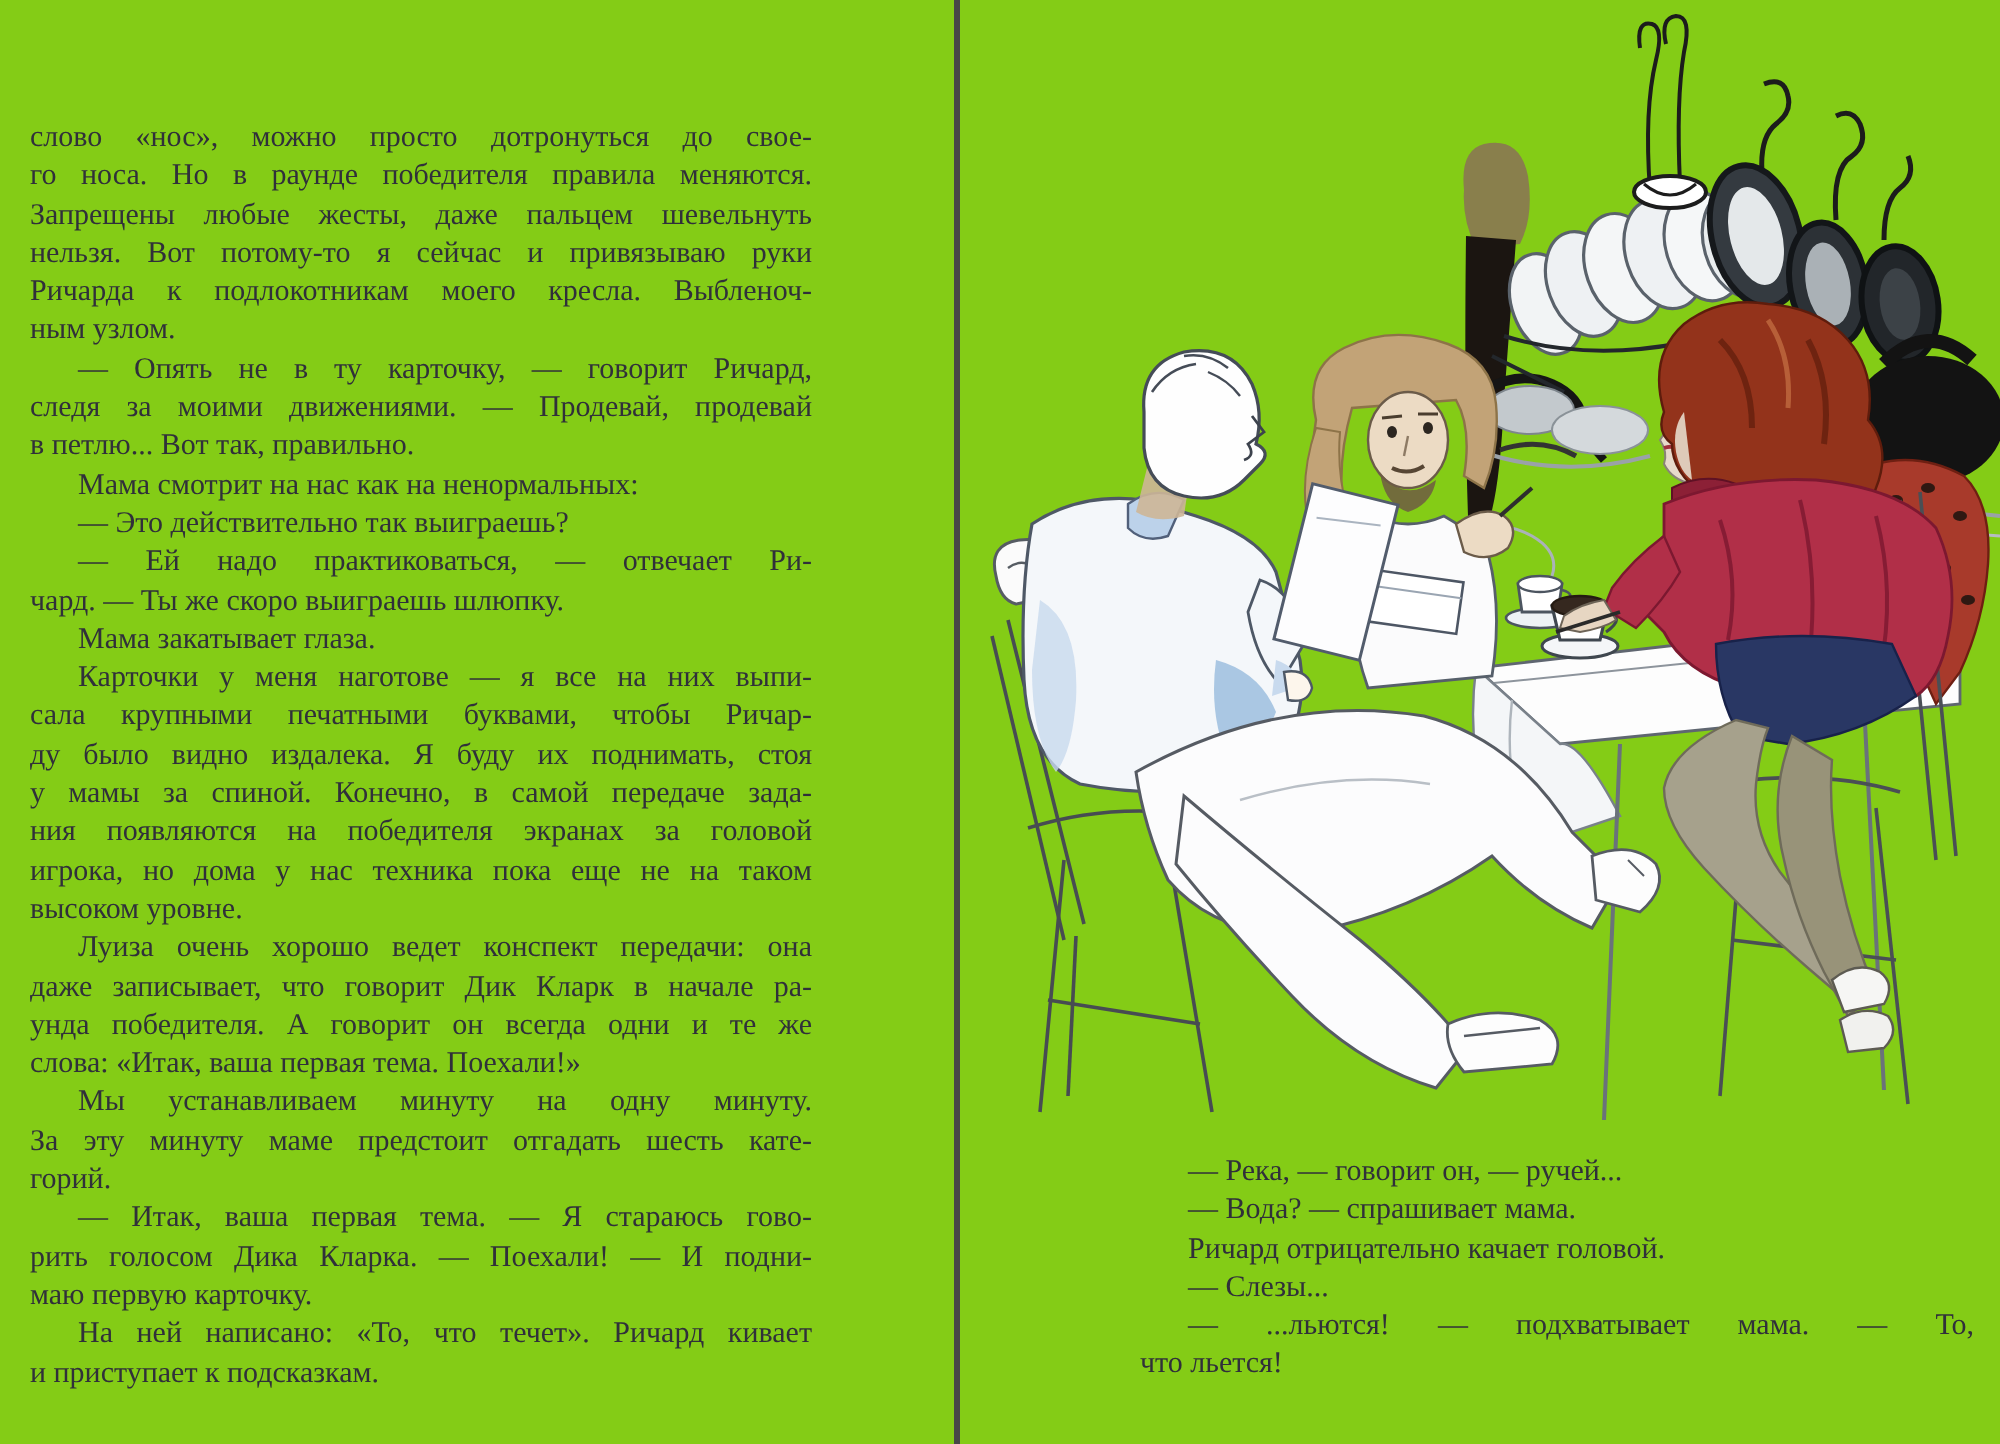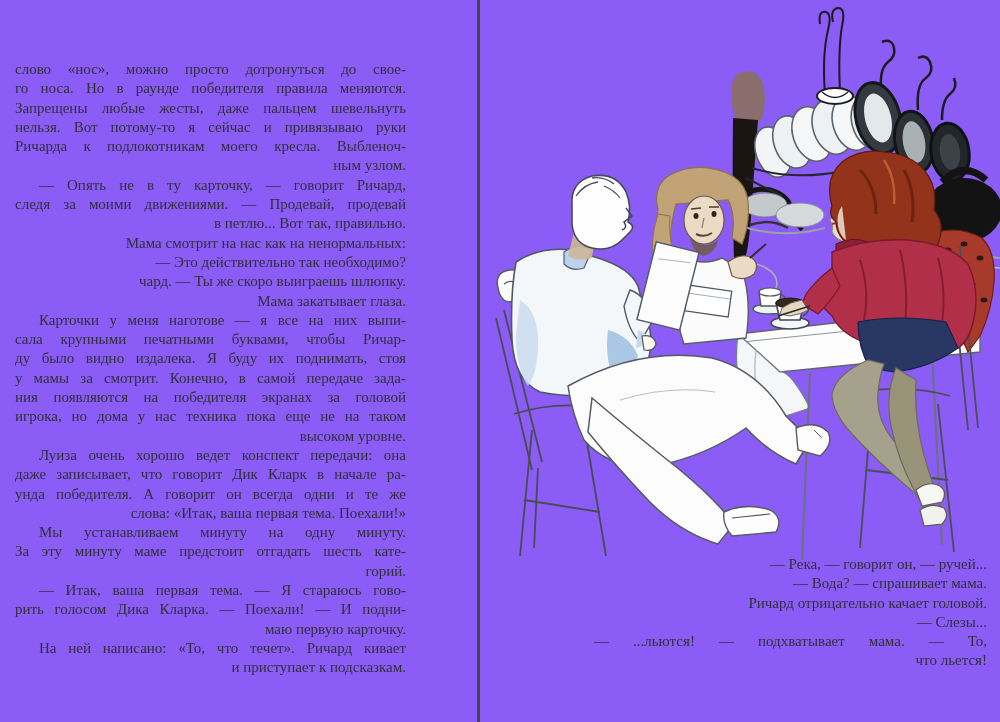--- a/index.html
+++ b/index.html
@@ -1,22 +1,22 @@
 <!DOCTYPE html>
 <html><head>
 <meta charset="utf-8">
 <style>
   html,body{margin:0;padding:0;background:#ffffff;}
   body{width:1000px;height:722px;overflow:hidden;font-family:"Liberation Serif","DejaVu Serif",serif;}
-  .spread{position:relative;width:1000px;height:722px;background:#8b5cf6;}
+  .spread{position:relative;width:1000px;height:722px;background:#84cc16;}
   .gutter{position:absolute;left:477px;top:0;width:3px;height:722px;background:#474747;}
   .textcol{position:absolute;color:#30303a;font-size:15px;line-height:19.3px;}
   .textcol.left{left:15px;top:60px;width:391px;}
-  .textcol.right{left:570px;top:555px;width:417px;}
-  .line{white-space:normal;text-align:right;}
+  .textcol.right{left:570px;top:577px;width:417px;}
+  .line{white-space:normal;}
   .line.i{text-indent:24px;}
   .line.j{text-align:justify;text-align-last:justify;}
   .illu{position:absolute;left:480px;top:0;width:520px;height:565px;}
 </style>
 </head>
 <body>
 
 <div class="spread">
 
   <div class="page">
@@ -24,27 +24,28 @@
         <div class="line j">слово «нос», можно просто дотронуться до свое-</div>
         <div class="line j">го носа. Но в раунде победителя правила меняются.</div>
         <div class="line j">Запрещены любые жесты, даже пальцем шевельнуть</div>
         <div class="line j">нельзя. Вот потому-то я сейчас и привязываю руки</div>
         <div class="line j">Ричарда к подлокотникам моего кресла. Выбленоч-</div>
         <div class="line">ным узлом.</div>
         <div class="line i j">— Опять не в ту карточку, — говорит Ричард,</div>
         <div class="line j">следя за моими движениями. — Продевай, продевай</div>
         <div class="line">в петлю... Вот так, правильно.</div>
         <div class="line i">Мама смотрит на нас как на ненормальных:</div>
-        <div class="line i">— Это действительно так необходимо?</div>
+        <div class="line i">— Это действительно так выиграешь?</div>
+        <div class="line i j">— Ей надо практиковаться, — отвечает Ри-</div>
         <div class="line">чард. — Ты же скоро выиграешь шлюпку.</div>
         <div class="line i">Мама закатывает глаза.</div>
         <div class="line i j">Карточки у меня наготове — я все на них выпи-</div>
         <div class="line j">сала крупными печатными буквами, чтобы Ричар-</div>
         <div class="line j">ду было видно издалека. Я буду их поднимать, стоя</div>
-        <div class="line j">у мамы за смотрит. Конечно, в самой передаче зада-</div>
+        <div class="line j">у мамы за спиной. Конечно, в самой передаче зада-</div>
         <div class="line j">ния появляются на победителя экранах за головой</div>
         <div class="line j">игрока, но дома у нас техника пока еще не на таком</div>
         <div class="line">высоком уровне.</div>
         <div class="line i j">Луиза очень хорошо ведет конспект передачи: она</div>
         <div class="line j">даже записывает, что говорит Дик Кларк в начале ра-</div>
         <div class="line j">унда победителя. А говорит он всегда одни и те же</div>
         <div class="line">слова: «Итак, ваша первая тема. Поехали!»</div>
         <div class="line i j">Мы устанавливаем минуту на одну минуту.</div>
         <div class="line j">За эту минуту маме предстоит отгадать шесть кате-</div>
         <div class="line">горий.</div>

